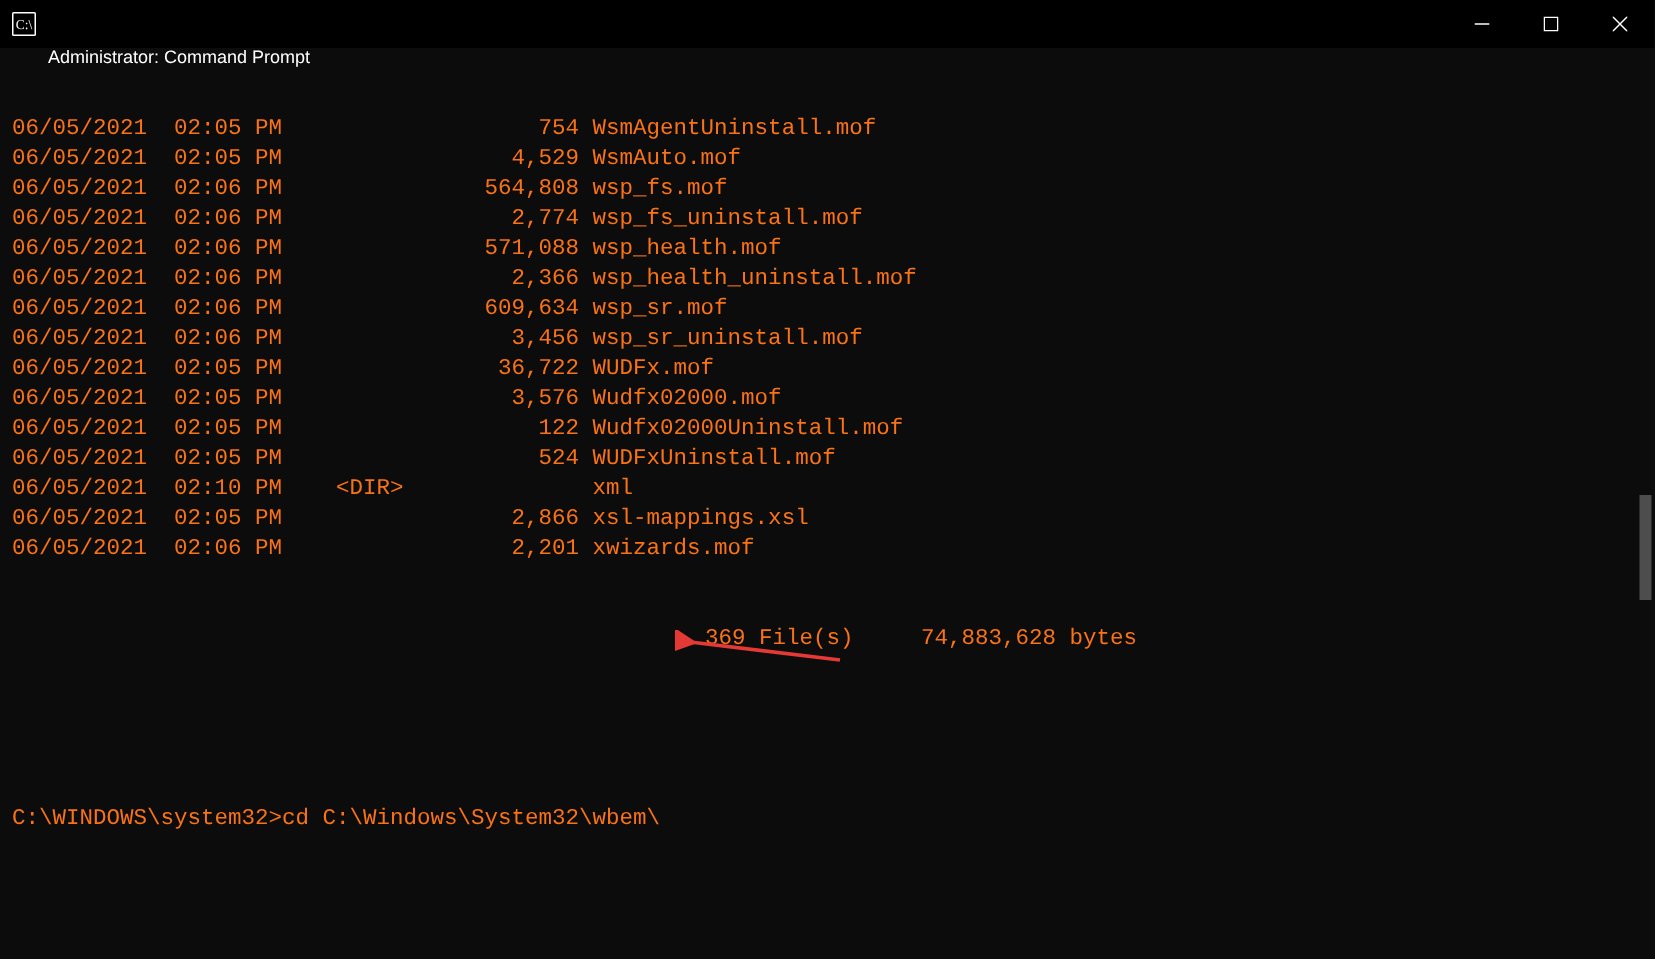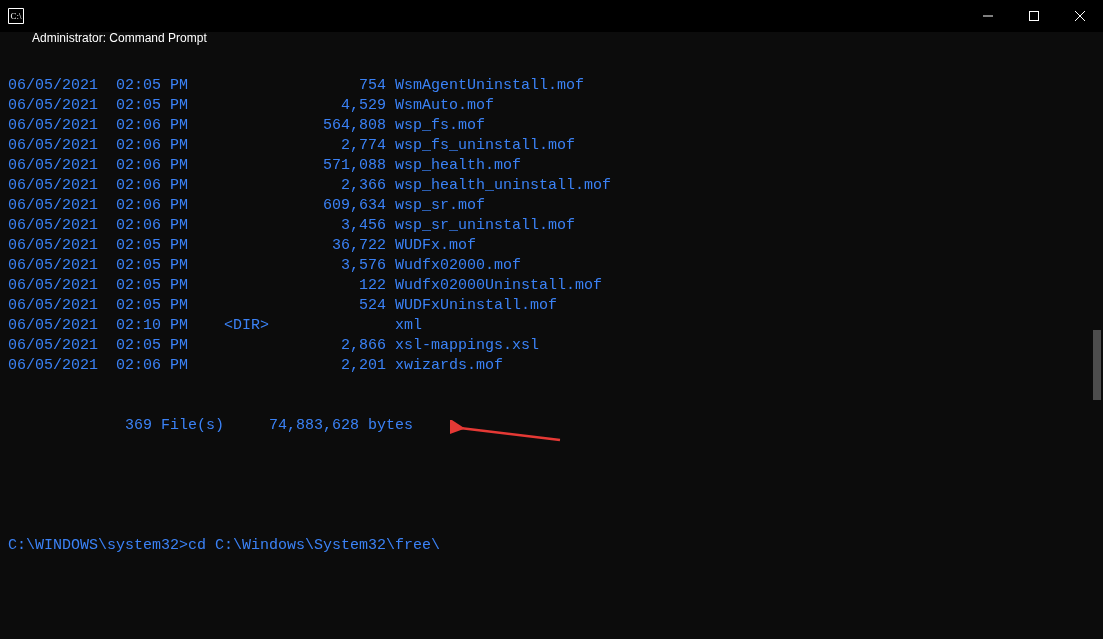--- a/index.html
+++ b/index.html
@@ -39,29 +39,29 @@
       width: 46px;
       height: 100%;
       display: flex;
       align-items: center;
       justify-content: center;
       color: #ffffff;
     }
     .win-btn svg { width: 10px; height: 10px; }
     .terminal {
       padding: 4px 0 0 8px;
-      color: #3b82f6;
+      color: #f97316;
       line-height: 20px;
       white-space: pre;
       position: relative;
       height: calc(100% - 32px);
       overflow: hidden;
     }
     .row { display: block; white-space: pre; }
-    .summary { display: block; white-space: pre; }
+    .summary { display: block; white-space: pre; text-align: center; }
     .prompt-line { display: block; white-space: pre; margin-top: 0; }
     .blank { height: 20px; }
     .scrollbar-track {
       position: absolute;
       right: 2px;
       top: 32px;
       width: 8px;
       height: 600px;
     }
     .scrollbar-thumb {
@@ -109,21 +109,21 @@
           <line x1="10" y1="0" x2="0" y2="10" stroke="#fff" stroke-width="1"></line>
         </svg>
     </div>
   </div>
 </div>
 
 <div class="terminal">
   <div id="listing-container"><span class="row">06/05/2021  02:05 PM                   754 WsmAgentUninstall.mof</span><span class="row">06/05/2021  02:05 PM                 4,529 WsmAuto.mof</span><span class="row">06/05/2021  02:06 PM               564,808 wsp_fs.mof</span><span class="row">06/05/2021  02:06 PM                 2,774 wsp_fs_uninstall.mof</span><span class="row">06/05/2021  02:06 PM               571,088 wsp_health.mof</span><span class="row">06/05/2021  02:06 PM                 2,366 wsp_health_uninstall.mof</span><span class="row">06/05/2021  02:06 PM               609,634 wsp_sr.mof</span><span class="row">06/05/2021  02:06 PM                 3,456 wsp_sr_uninstall.mof</span><span class="row">06/05/2021  02:05 PM                36,722 WUDFx.mof</span><span class="row">06/05/2021  02:05 PM                 3,576 Wudfx02000.mof</span><span class="row">06/05/2021  02:05 PM                   122 Wudfx02000Uninstall.mof</span><span class="row">06/05/2021  02:05 PM                   524 WUDFxUninstall.mof</span><span class="row">06/05/2021  02:10 PM    &lt;DIR&gt;              xml</span><span class="row">06/05/2021  02:05 PM                 2,866 xsl-mappings.xsl</span><span class="row">06/05/2021  02:06 PM                 2,201 xwizards.mof</span></div>
   <span class="summary">             369 File(s)     74,883,628 bytes</span>
   <div class="blank"></div>
-  <span class="prompt-line"><span>C:\WINDOWS\system32&gt;</span><span>cd C:\Windows\System32\free\</span></span>
+  <span class="prompt-line"><span>C:\WINDOWS\system32&gt;</span><span>cd C:\Windows\System32\wbem\</span></span>
   
   
 </div>
 
 <div class="scrollbar-track"></div>
 <div class="scrollbar-thumb"></div>
 
 <svg class="arrow-annotation" width="120" height="30">
   <defs>
     <marker id="ah" markerWidth="8" markerHeight="8" refX="2" refY="4" orient="auto">

